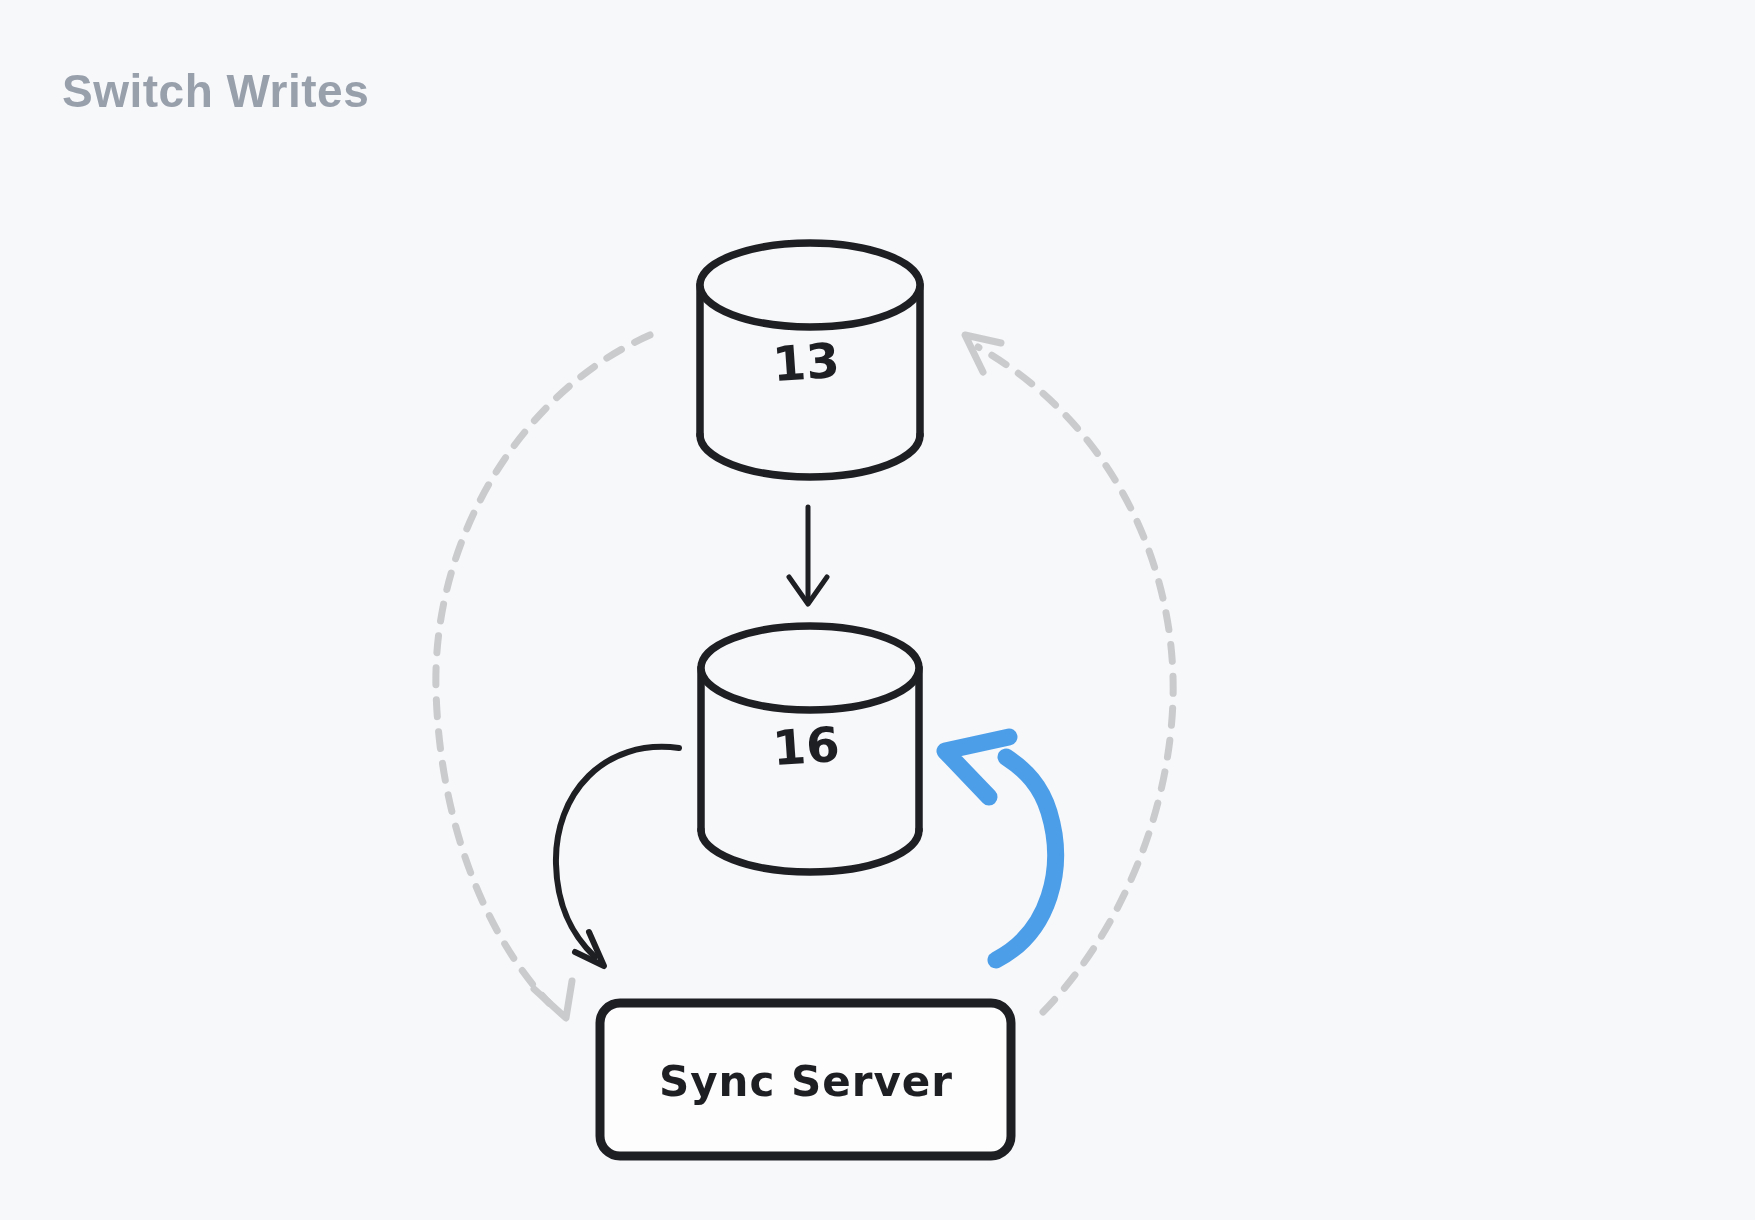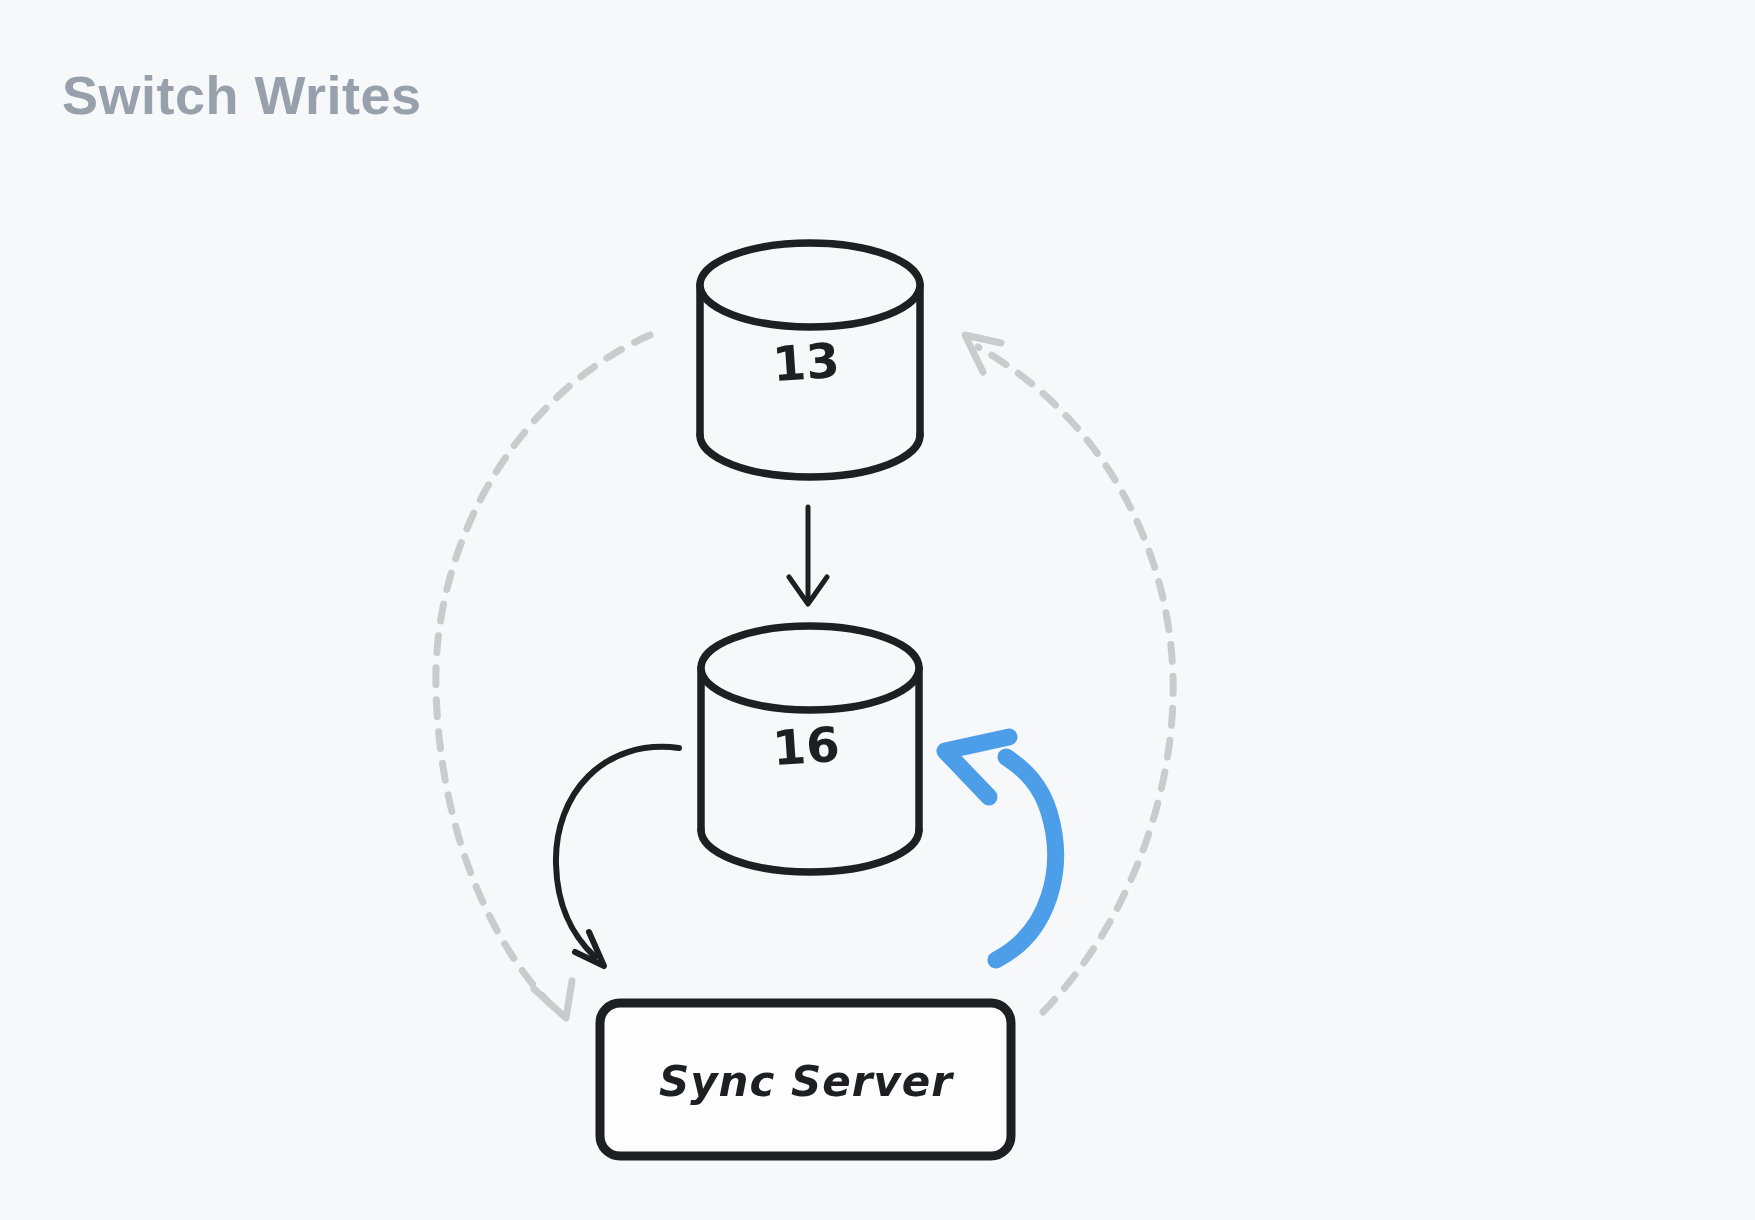--- a/index.html
+++ b/index.html
@@ -12,21 +12,21 @@
     width: 1755px;
     height: 1220px;
     background: #f7f8fa;
     overflow: hidden;
     font-family: "Liberation Sans", sans-serif;
   }
   .page-title {
     position: absolute;
     left: 62px;
     top: 64px;
-    font-size: 54px;
+    font-size: 46px;
     font-weight: 700;
     letter-spacing: 0.5px;
     color: #98a0ac;
     user-select: none;
   }
   .diagram-svg {
     position: absolute;
     left: 0;
     top: 0;
     width: 1755px;
@@ -41,21 +41,20 @@
     white-space: nowrap;
     user-select: none;
   }
   .db-label {
     font-size: 48px;
   }
   .box-label {
     font-size: 42px;
     letter-spacing: 1px;
     transform: translate(-50%, -50%);
-    font-style: italic;
   }
   #label-db-top    { left: 806px; top: 362px; }
   #label-db-bottom { left: 806px; top: 746px; }
   #label-sync      { left: 806px; top: 1081px; }
 </style>
 </head>
 <body>
 
 <div class="canvas">
 

